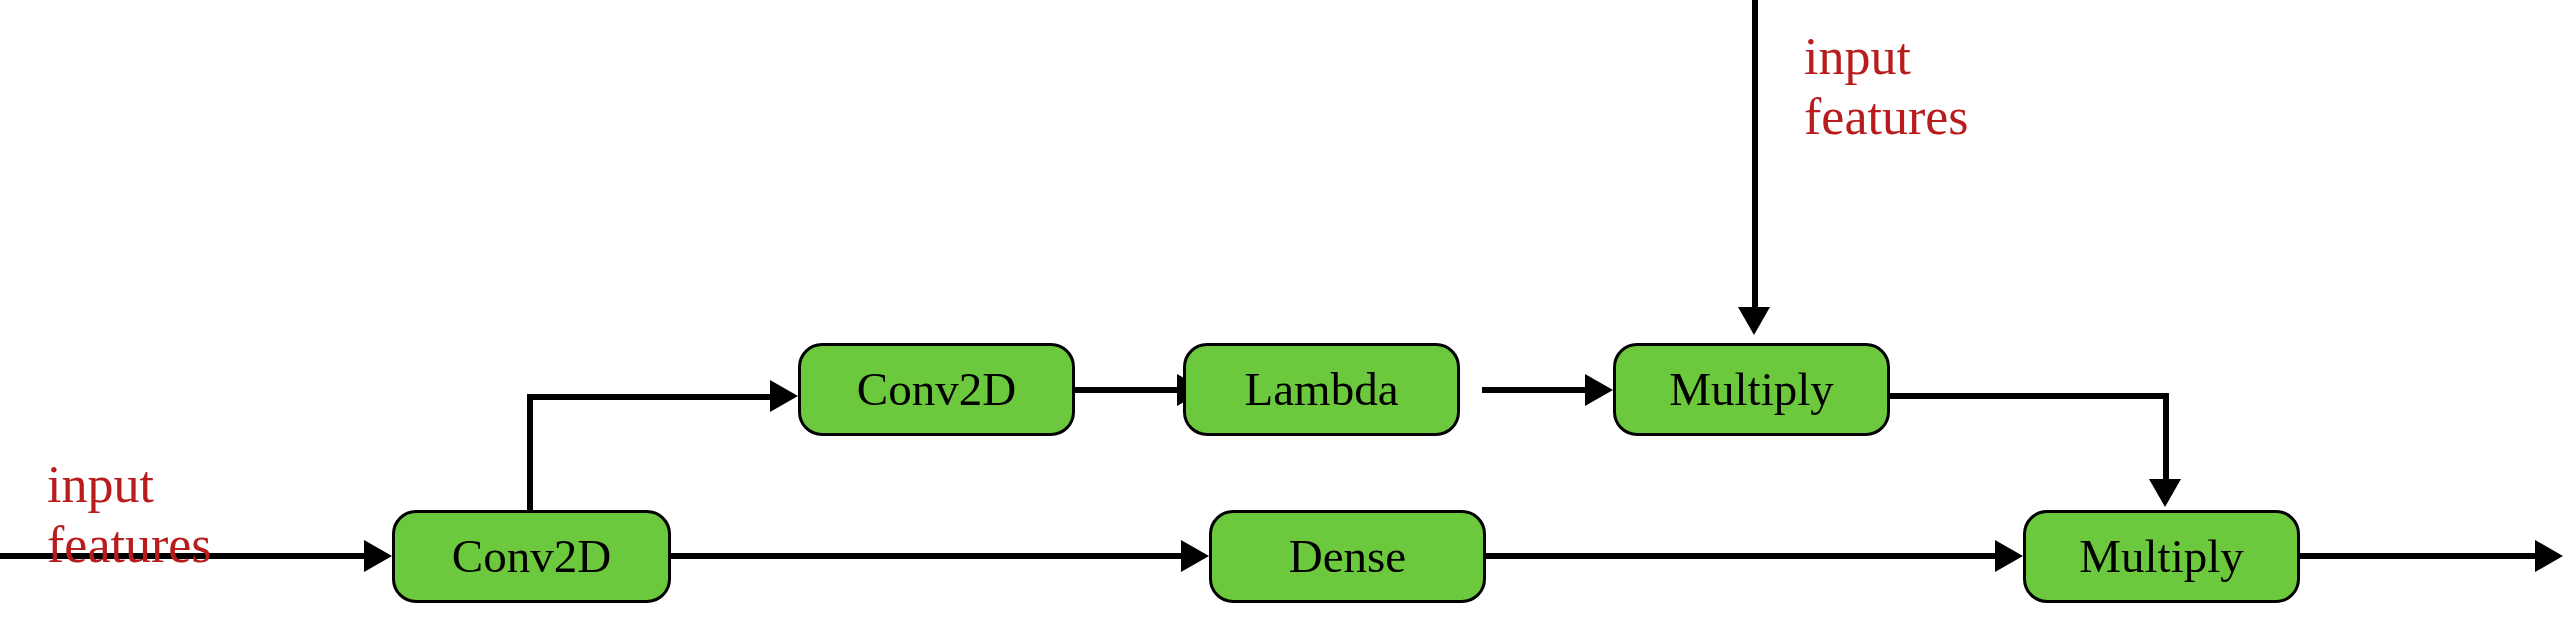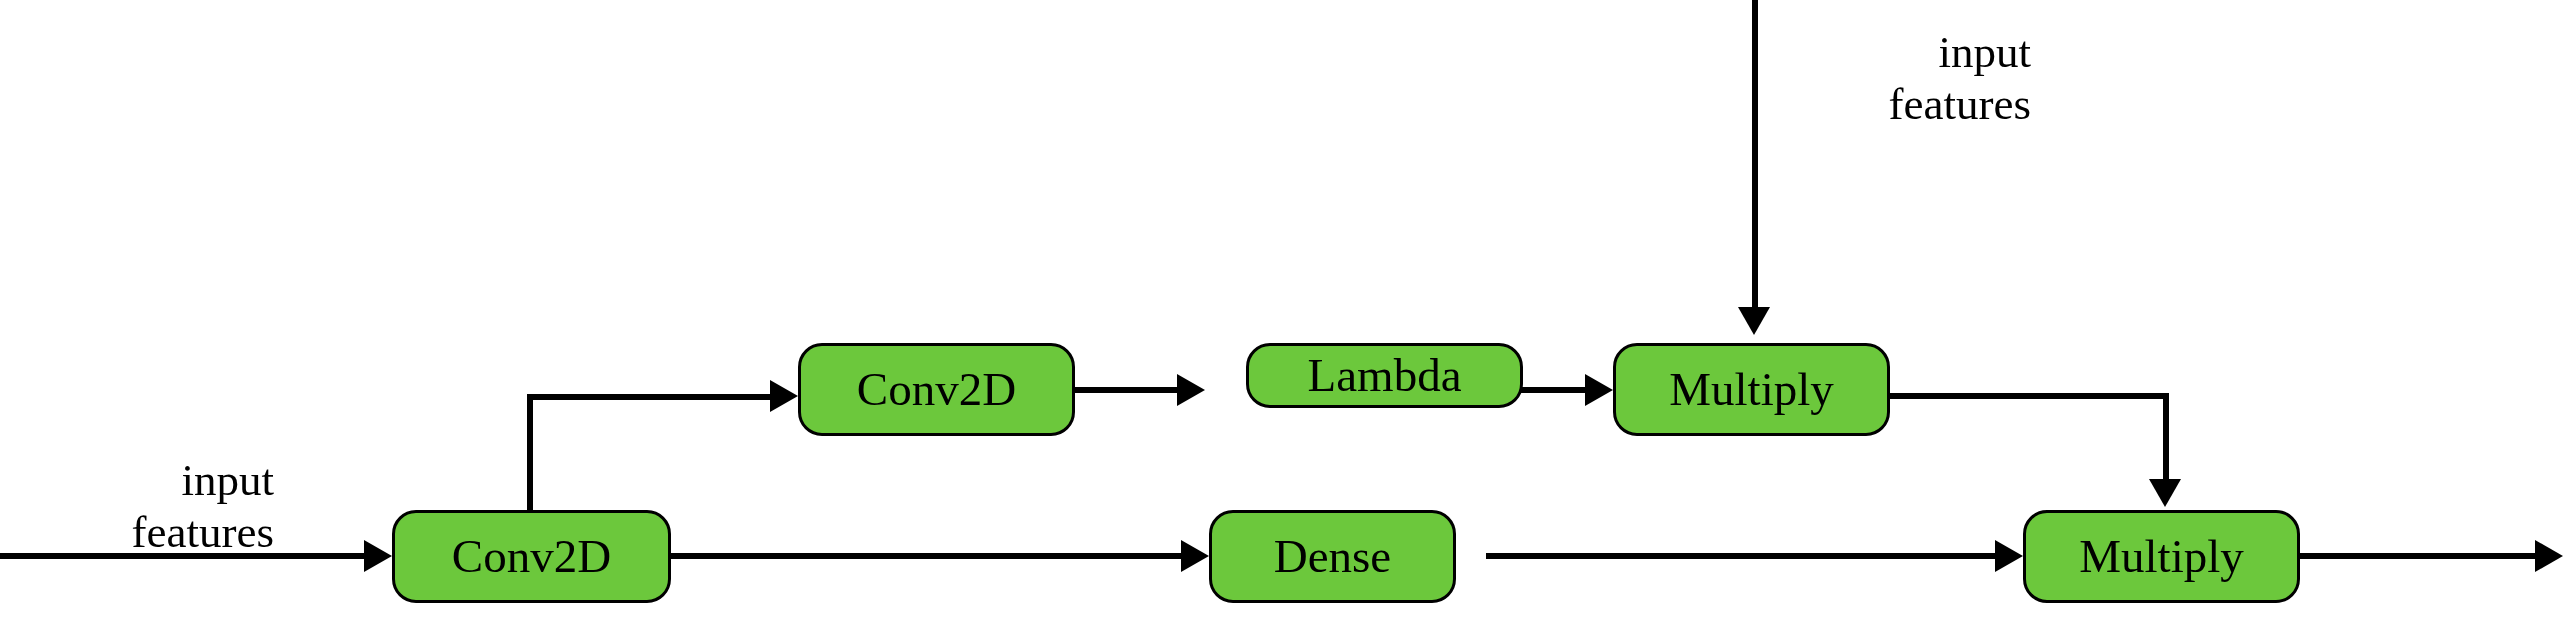--- a/index.html
+++ b/index.html
@@ -30,25 +30,25 @@
     line-height: 1;
     letter-spacing: 0px;
     z-index: 5;
   }
   .node-label {
     display: block;
     white-space: nowrap;
   }
   .caption {
     position: absolute;
-    color: #000000;
+    color: #b91c1c;
     font-family: "Liberation Serif", "DejaVu Serif", serif;
-    font-size: 45px;
+    font-size: 52px;
     line-height: 1.15;
-    text-align: right;
+    text-align: left;
     white-space: nowrap;
     z-index: 6;
   }
   .hline {
     position: absolute;
     height: 5.5px;
     background: #000000;
     z-index: 2;
   }
   .vline {
@@ -121,29 +121,29 @@
   <div class="arrow-r" style="left:2535px; top:540px;"></div>
 
   <div class="node" style="left:392px; top:510px; width:279px; height:93px;">
     <span class="node-label">Conv2D</span>
   </div>
 
   <div class="node" style="left:798px; top:343px; width:277px; height:93px;">
     <span class="node-label">Conv2D</span>
   </div>
 
-  <div class="node" style="left:1246px; top:343px; width:277px; height:65px;">
+  <div class="node" style="left:1183px; top:343px; width:277px; height:93px;">
     <span class="node-label">Lambda</span>
   </div>
 
   <div class="node" style="left:1613px; top:343px; width:277px; height:93px;">
     <span class="node-label">Multiply</span>
   </div>
 
-  <div class="node" style="left:1209px; top:510px; width:247px; height:93px;">
+  <div class="node" style="left:1209px; top:510px; width:277px; height:93px;">
     <span class="node-label">Dense</span>
   </div>
 
   <div class="node" style="left:2023px; top:510px; width:277px; height:93px;">
     <span class="node-label">Multiply</span>
   </div>
 
 </div>
 
 

